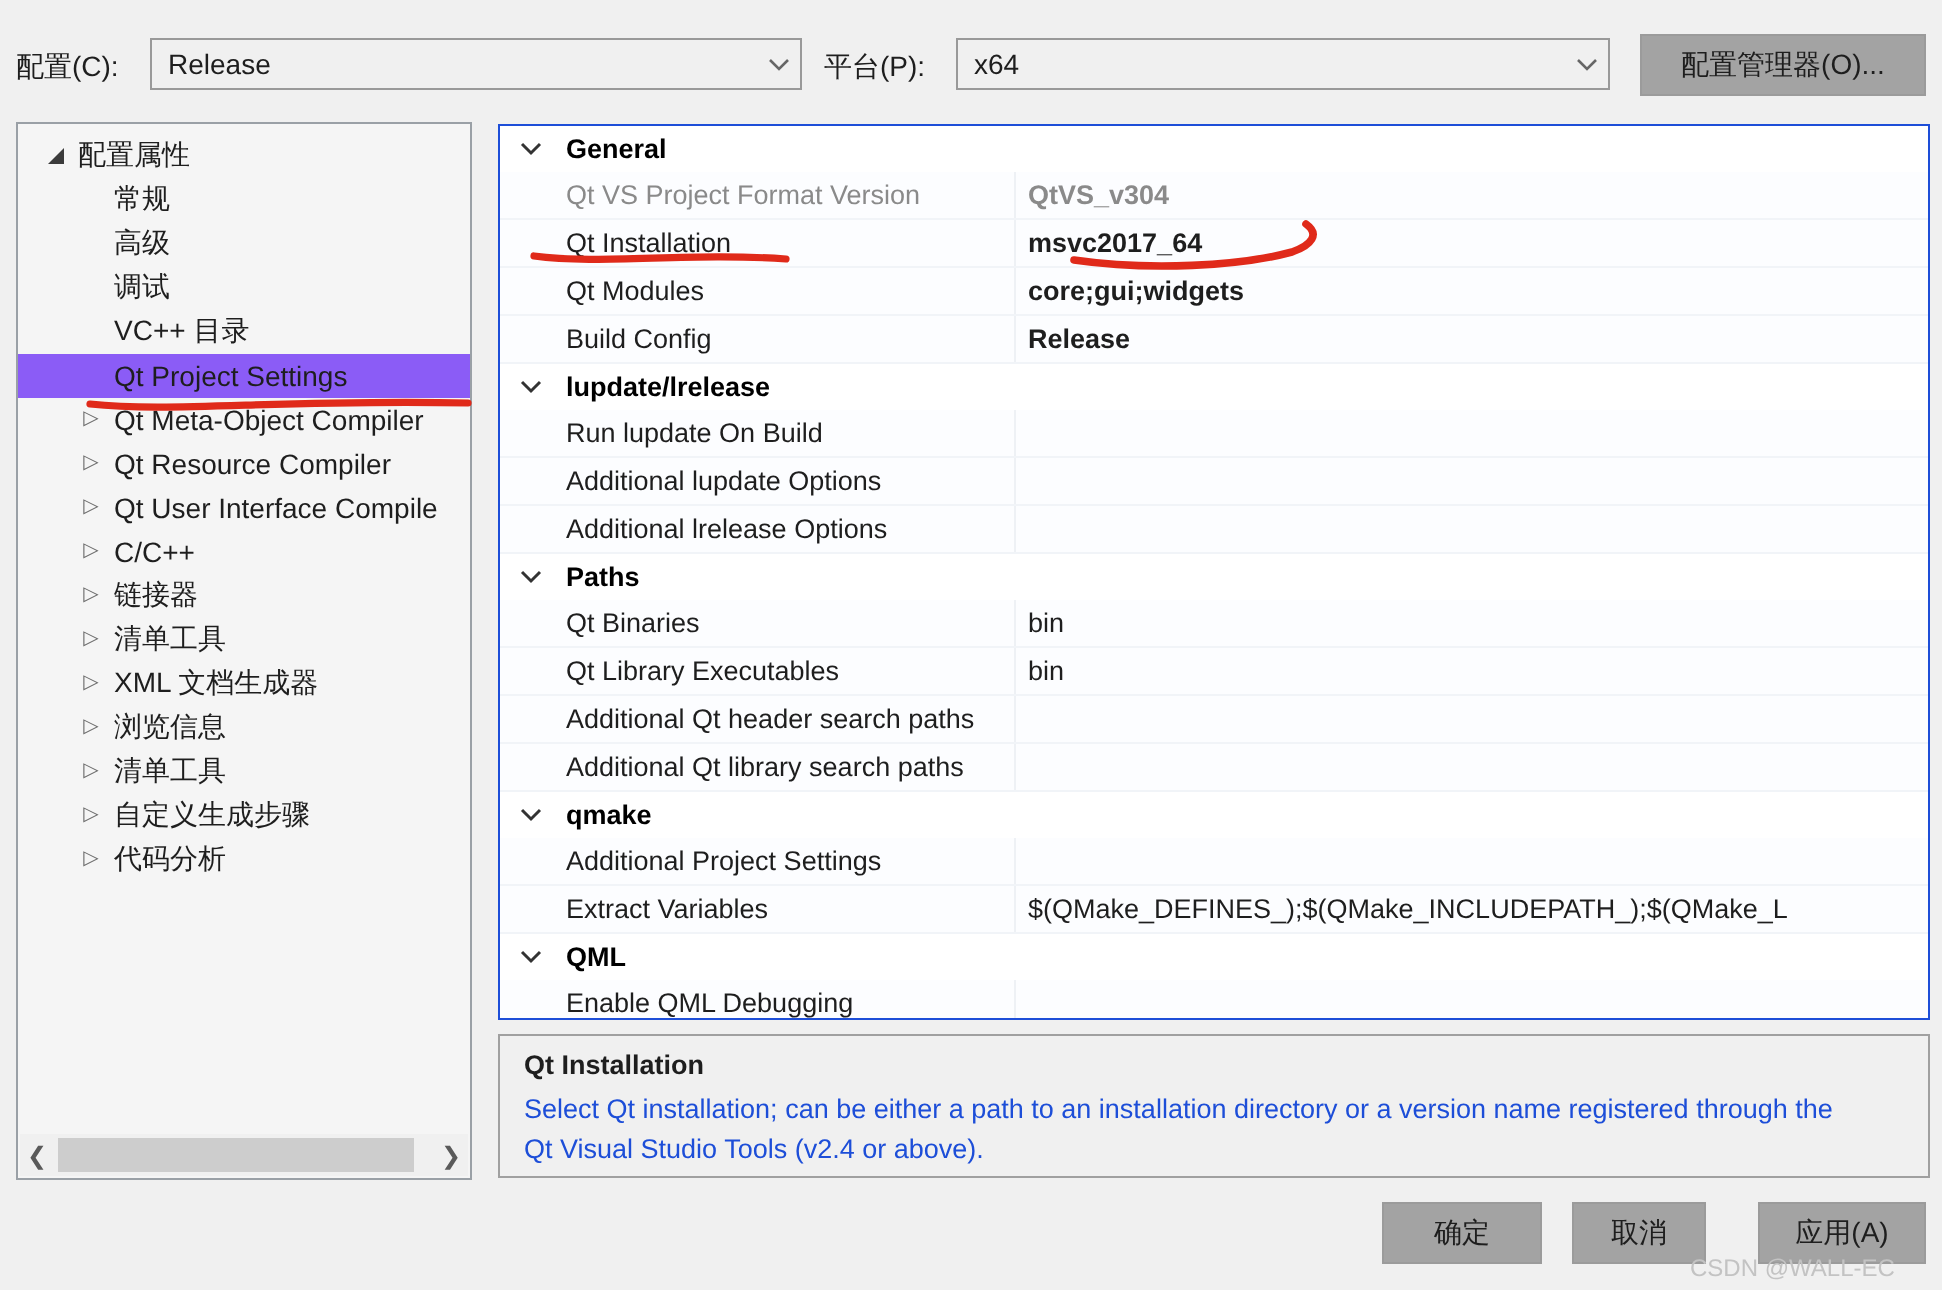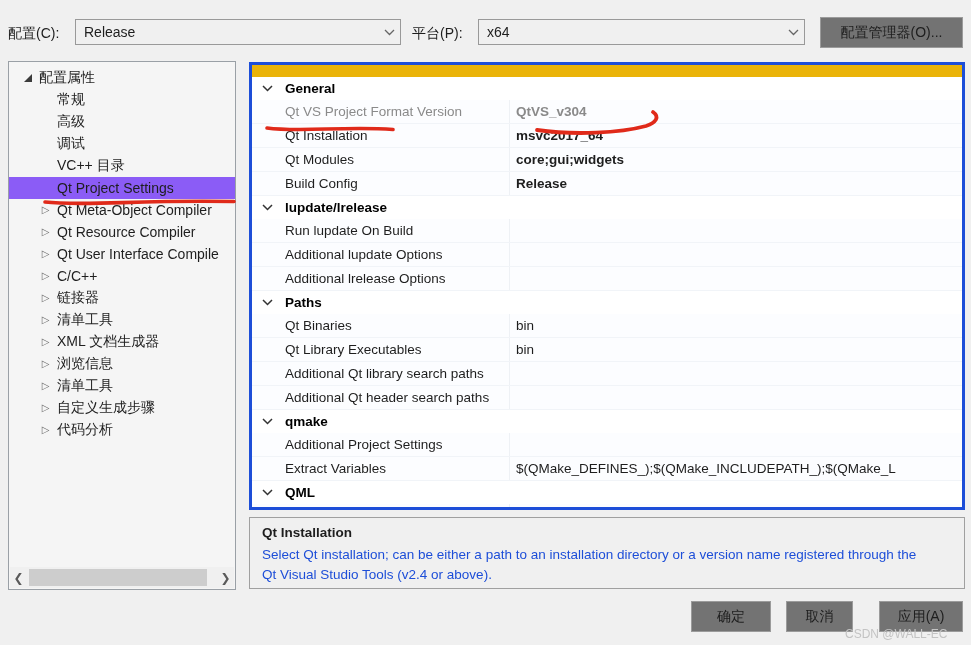--- a/index.html
+++ b/index.html
@@ -4,40 +4,40 @@
 <style>
   html,body{margin:0;padding:0;}
   body{width:971px;height:645px;background:#f0f0f0;font-family:"Liberation Sans","DejaVu Sans",sans-serif;color:#1e1e1e;overflow:hidden;}
   .page{position:relative;width:971px;height:645px;border-radius:15px;}
 
   
   .toolbar-label{position:absolute;top:25px;font-size:14px;color:#1e1e1e;white-space:nowrap;}
   .combo{position:absolute;top:19px;height:26px;background:#f0f0f0;border:1px solid #999;display:flex;align-items:center;box-sizing:border-box;}
   .combo .val{flex:1;padding:0 8px;font-size:14px;white-space:nowrap;overflow:hidden;}
   .combo .chev{width:22px;display:flex;align-items:center;justify-content:center;}
-  .btn{position:absolute;background:#737373;border:1px solid #9b9b9b;font-size:14px;display:flex;align-items:center;justify-content:center;box-sizing:border-box;color:#1e1e1e;}
+  .btn{position:absolute;background:#a3a3a3;border:1px solid #9b9b9b;font-size:14px;display:flex;align-items:center;justify-content:center;box-sizing:border-box;color:#1e1e1e;}
 
   
   .sidebar{position:absolute;left:8px;top:61px;width:228px;height:529px;background:#f5f5f5;border:1px solid #9aa0a6;box-sizing:border-box;overflow:hidden;}
   .tree{position:absolute;left:0;top:5px;right:0;}
   .tree-item{height:22px;display:flex;align-items:center;white-space:nowrap;font-size:14px;cursor:default;}
   .tree-item.selected{background:#cfd3da;}
   .tw{width:13px;display:inline-flex;align-items:center;justify-content:center;flex:0 0 13px;}
   .lvl0 .tw{margin-left:12px;}
   .lvl1 .tw{margin-left:30px;}
   .tri-exp{width:0;height:0;border-left:8px solid transparent;border-bottom:8px solid #3b3b3b;}
   .tri-col{font-size:10px;color:#6d6d6d;line-height:1;}
   .tree-label{padding-left:5px;overflow:hidden;}
   .hscroll{position:absolute;left:1px;right:1px;bottom:1px;height:21px;background:#f0f0f0;display:flex;align-items:center;}
   .hs-arrow{width:17px;height:21px;display:flex;align-items:center;justify-content:center;color:#5a5a5a;font-size:12px;font-weight:bold;}
   .hs-track{flex:1;height:21px;position:relative;}
   .hs-thumb{position:absolute;left:2px;top:2px;height:17px;width:178px;background:#cdcdcd;}
 
   
-  .propgrid{position:absolute;left:249px;top:62px;width:716px;height:448px;background:#eab308;border:3px solid #1d4ed8;box-sizing:border-box;overflow:hidden;padding-top:12px;}
+  .propgrid{position:absolute;left:249px;top:62px;width:716px;height:448px;background:#fde047;border:1px solid #1d4ed8;box-sizing:border-box;overflow:hidden;padding-top:0;}
   .g-header{height:23px;display:flex;align-items:center;background:#fff;}
   .g-header .chev{width:12px;margin-left:10px;display:flex;align-items:center;}
   .g-name{font-weight:bold;font-size:13.5px;padding-left:11px;color:#000;}
   .g-row{height:23px;display:flex;align-items:stretch;background:#fcfdff;border-bottom:1px solid #f1f4f8;}
   .g-label{width:258px;flex:0 0 258px;padding-left:33px;display:flex;align-items:center;font-size:13.5px;border-right:1px solid #eef1f5;white-space:nowrap;overflow:hidden;box-sizing:border-box;}
   .g-value{flex:1;padding-left:6px;display:flex;align-items:center;font-size:13.5px;white-space:nowrap;overflow:hidden;text-align:right;}
   .g-row.bold .g-value{font-weight:bold;}
   .g-row.disabled .g-label{color:#8a8a8a;}
   .g-row.disabled .g-value{color:#8a8a8a;}
 
@@ -265,26 +265,26 @@
     <span class="g-label">Qt Binaries</span>
     <span class="g-value">bin</span>
   </div>
 
   <div class="g-row">
     <span class="g-label">Qt Library Executables</span>
     <span class="g-value">bin</span>
   </div>
 
   <div class="g-row">
+    <span class="g-label">Additional Qt header search paths</span>
+    <span class="g-value"></span>
+  </div>
+
+  <div class="g-row">
     <span class="g-label">Additional Qt library search paths</span>
-    <span class="g-value"></span>
-  </div>
-
-  <div class="g-row">
-    <span class="g-label">Additional Qt header search paths</span>
     <span class="g-value"></span>
   </div>
 
   <div class="g-header">
     <span class="chev">
       <svg width="11" height="7" viewBox="0 0 11 7">
             <path d="M1,1 L5.5,5.5 L10,1" stroke="#333" stroke-width="1.5" fill="none"></path>
           </svg>
     </span>
     <span class="g-name">qmake</span>

